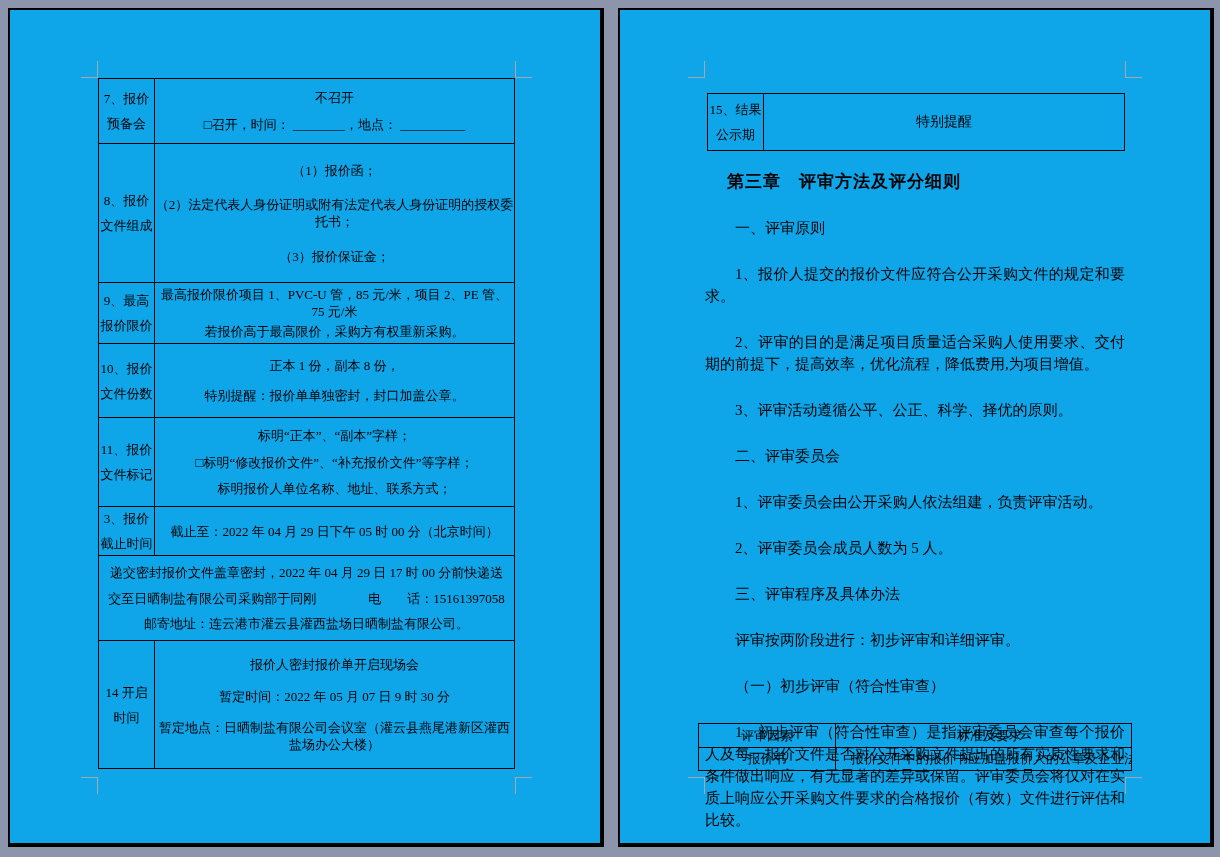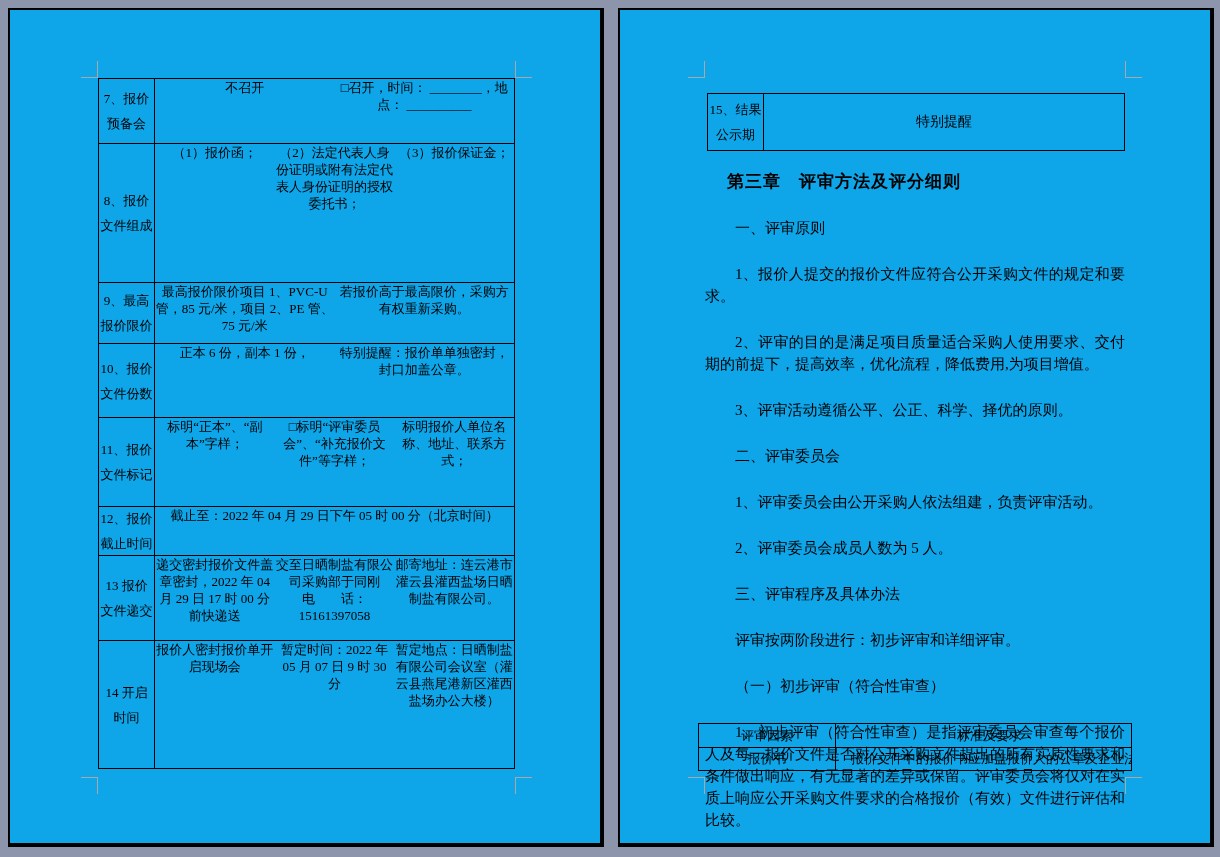--- a/index.html
+++ b/index.html
@@ -32,21 +32,21 @@
   .info-table { position:absolute; left:88px; top:68px; width:417px; border:1px solid #000; }
   .trow { display:flex; border-bottom:1px solid #000; }
   .trow:last-child { border-bottom:none; }
   .th {
     width:56px; flex:0 0 56px; border-right:1px solid #000;
     display:flex; align-items:center; justify-content:center;
     text-align:center; font-size:13px; line-height:25px; overflow:hidden;
   }
   .td { flex:1 1 auto; overflow:hidden; font-size:13px; }
   .cell-lines {
-    display:flex; flex-direction:row; justify-content:space-evenly;
+    display:flex; flex-direction:column; justify-content:space-evenly;
     height:100%; text-align:center;
   }
   .cell-lines .ln { width:100%; line-height:17px; }
   .h65{height:65px} .h139{height:139px} .h61{height:61px} .h74{height:74px}
   .h89{height:89px} .h49{height:49px} .h85{height:85px} .h127{height:127px}
 
   
   .result-table {
     position:absolute; left:87px; top:83px; width:418px; height:58px;
     border:1px solid #000; display:flex;
@@ -103,40 +103,39 @@
     <div class="trow h61">
       <div class="th">9、最高报价限价</div>
       <div class="td cell-lines">
           <div class="ln">最高报价限价项目 1、PVC-U 管，85 元/米，项目 2、PE 管、75 元/米</div>
           <div class="ln">若报价高于最高限价，采购方有权重新采购。</div>
         </div>
     </div>
     <div class="trow h74">
       <div class="th">10、报价文件份数</div>
       <div class="td cell-lines">
-          <div class="ln">正本 6 份，副本 1 份，</div>
+          <div class="ln">正本 1 份，副本 8 份，</div>
           <div class="ln">特别提醒：报价单单独密封，封口加盖公章。</div>
         </div>
     </div>
     <div class="trow h89">
       <div class="th">11、报价文件标记</div>
       <div class="td cell-lines">
           <div class="ln">标明“正本”、“副本”字样；</div>
-          <div class="ln">□标明“评审委员会”、“补充报价文件”等字样；</div>
+          <div class="ln">□标明“修改报价文件”、“补充报价文件”等字样；</div>
           <div class="ln">标明报价人单位名称、地址、联系方式；</div>
         </div>
     </div>
     <div class="trow h49">
-      <div class="th">12、报价截止时间</div>
+      <div class="th">3、报价截止时间</div>
       <div class="td cell-lines">
           <div class="ln">截止至：2022 年 04 月 29 日下午 05 时 00 分（北京时间）</div>
         </div>
     </div>
     <div class="trow h85">
-      <div class="th">13 报价文件递交</div>
       <div class="td cell-lines">
           <div class="ln">递交密封报价文件盖章密封，2022 年 04 月 29 日 17 时 00 分前快递送</div>
           <div class="ln">交至日晒制盐有限公司采购部于同刚　　　　电　　话：15161397058</div>
           <div class="ln">邮寄地址：连云港市灌云县灌西盐场日晒制盐有限公司。</div>
         </div>
     </div>
     <div class="trow h127">
       <div class="th">14 开启时间</div>
       <div class="td cell-lines">
           <div class="ln">报价人密封报价单开启现场会</div>

